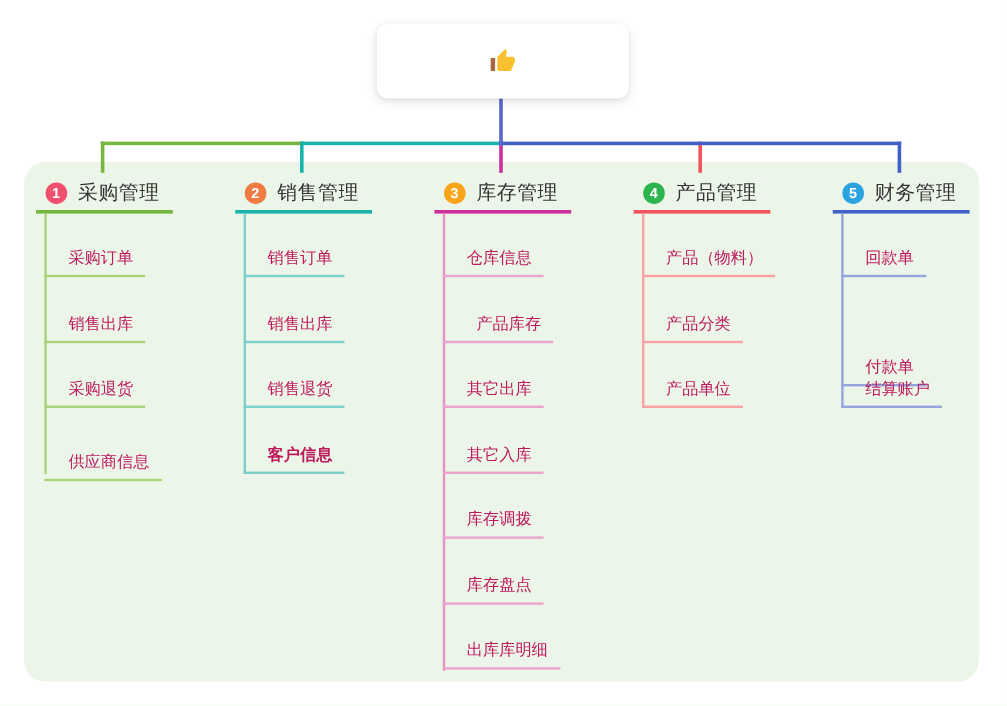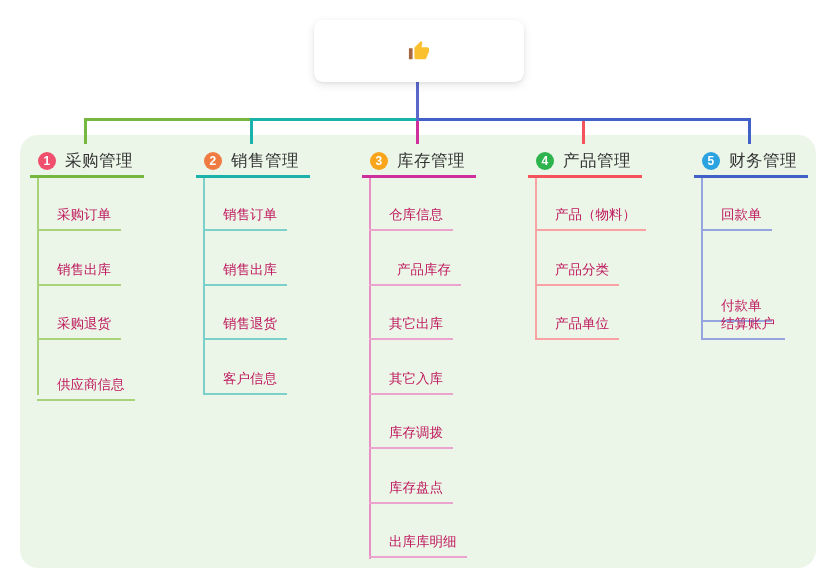--- a/index.html
+++ b/index.html
@@ -91,21 +91,21 @@
 
 <div class="abs head" style="left:204px;">
   <span class="badge b2">2</span>
   <span>销售管理</span>
 </div>
 <div class="abs head-underline c2" style="left:196px;"></div>
 <div class="abs v-sub s2" style="left:203px;height:217px;"></div>
 <div class="abs item i2" style="left:203px;top:206px;">销售订单</div>
 <div class="abs item i2" style="left:203px;top:261px;">销售出库</div>
 <div class="abs item i2" style="left:203px;top:315px;">销售退货</div>
-<div class="abs item i2" style="left:203px;top:370px;">客户信息</div>
+<div class="abs item i2" style="left:203px;top:370px;font-weight:bold;">客户信息</div>
 
 <div class="abs head" style="left:370px;">
   <span class="badge b3">3</span>
   <span>库存管理</span>
 </div>
 <div class="abs head-underline c3" style="left:362px;"></div>
 <div class="abs v-sub s3" style="left:369px;height:381px;"></div>
 <div class="abs item i3" style="left:369px;top:206px;">仓库信息</div>
 <div class="abs item i3" style="left:369px;top:261px;padding-left:28px;">产品库存</div>
 <div class="abs item i3" style="left:369px;top:315px;">其它出库</div>

